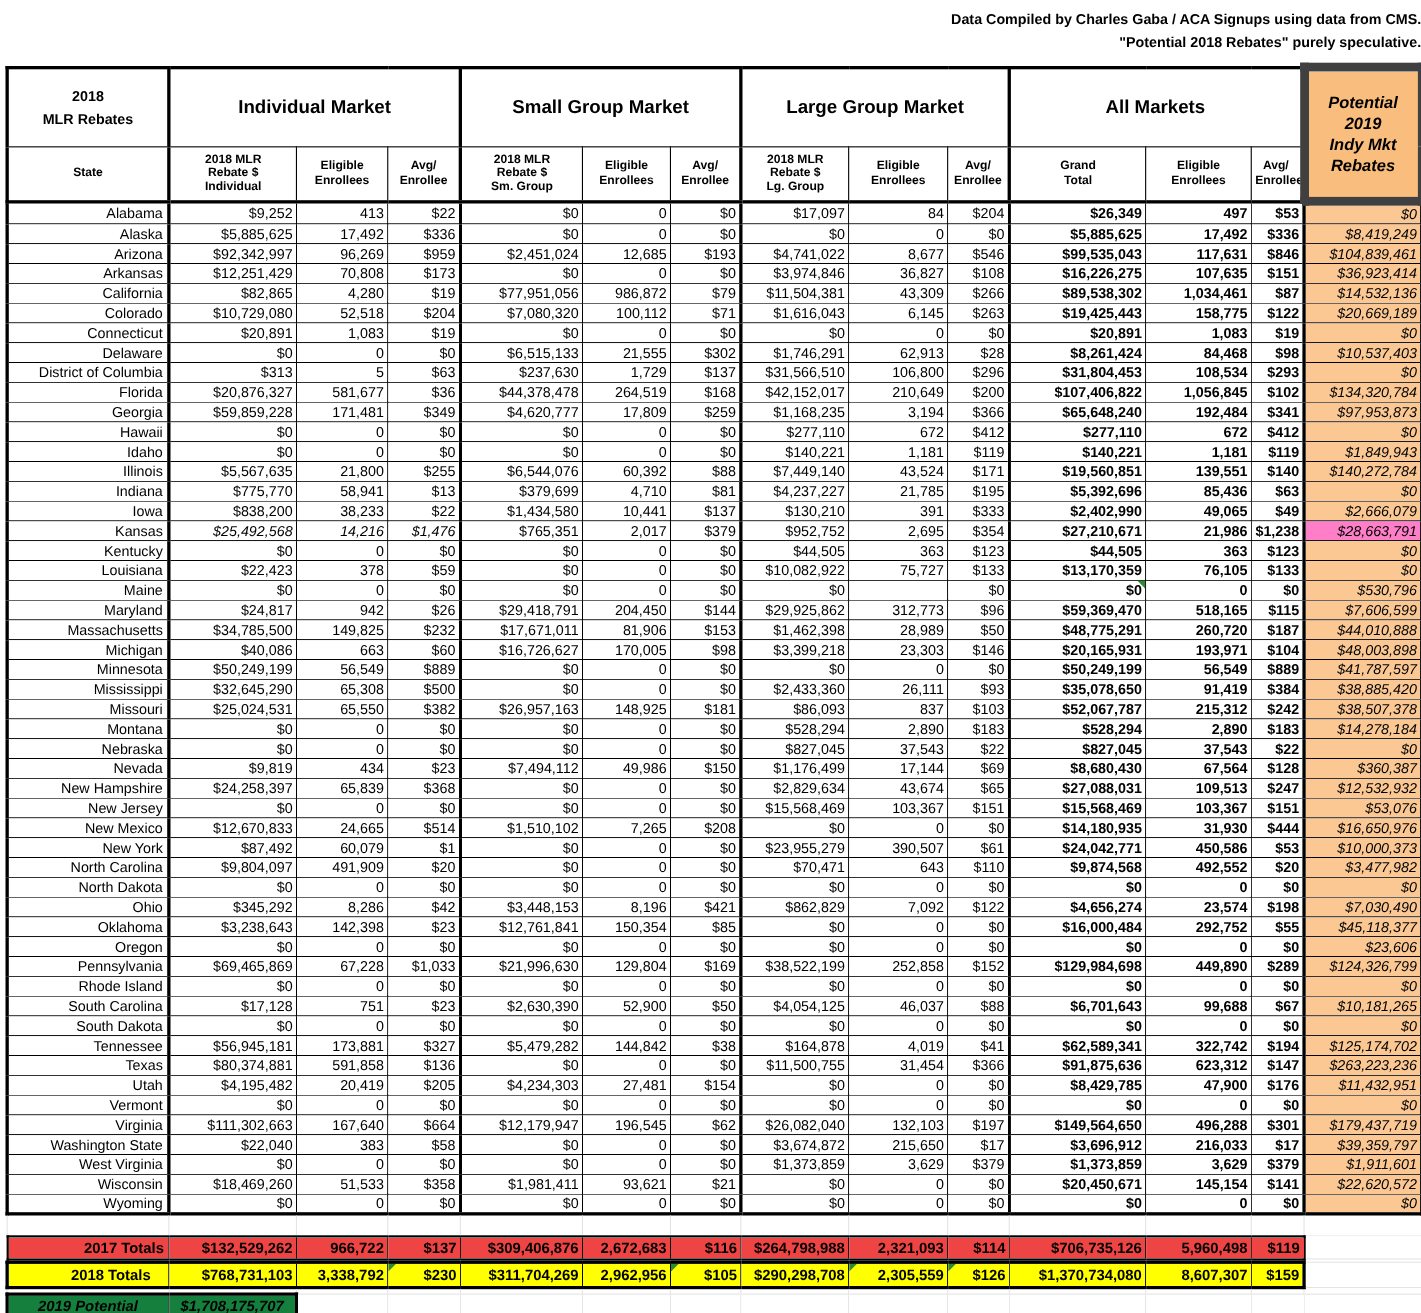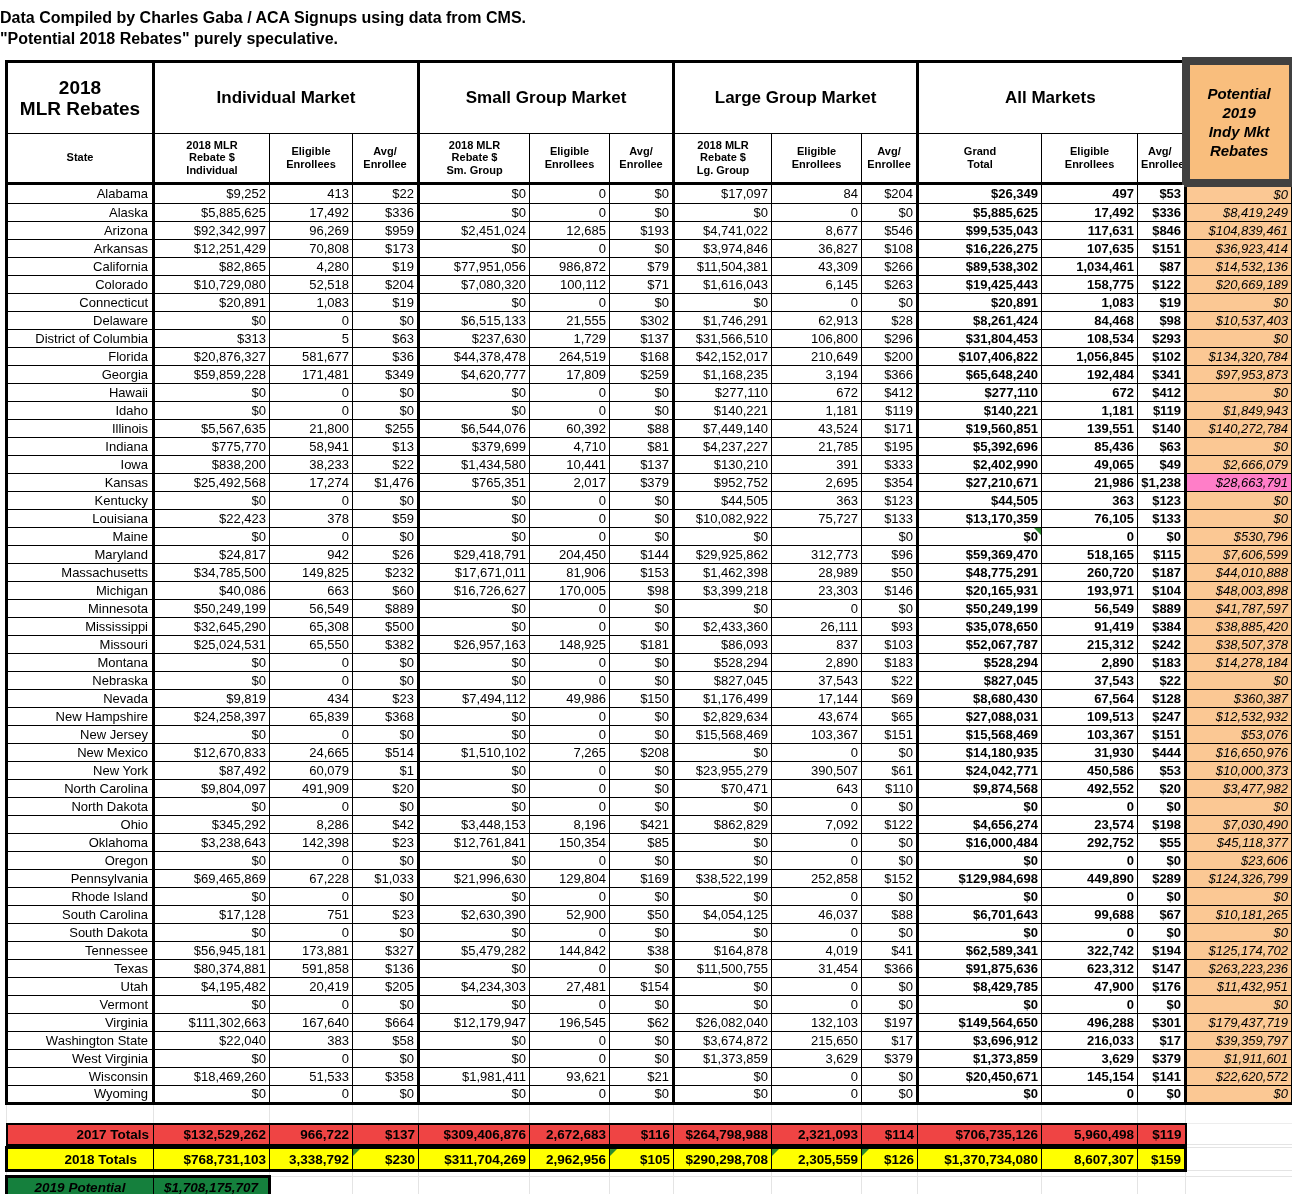--- a/index.html
+++ b/index.html
@@ -1,35 +1,35 @@
 <!DOCTYPE html>
 <html><head>
 <meta charset="utf-8">
 <style>
   html,body{margin:0;padding:0;background:#fff;}
   body{width:1292px;height:1194px;position:relative;font-family:"Liberation Sans",sans-serif;color:#000;overflow:hidden;}
-  .titlebox{position:absolute;top:7px;left:0;width:1292px;text-align:left;font-weight:bold;font-size:16px;line-height:21px;white-space:pre-line;}
+  .titlebox{position:absolute;top:7px;left:0;width:1292px;text-align:right;font-weight:bold;font-size:13px;line-height:21px;white-space:pre-line;}
   table{position:absolute;left:5px;top:57px;border-collapse:collapse;table-layout:fixed;width:1286px;}
   td,th{padding:0 3px;overflow:hidden;white-space:nowrap;box-sizing:border-box;}
   
   th{background:#fff;}
-  th.corner{font-size:19px;line-height:21px;font-weight:bold;white-space:pre-line;border:3px solid #000;border-bottom:1px solid #000;height:72px;}
+  th.corner{font-size:13px;line-height:21px;font-weight:bold;white-space:pre-line;border:3px solid #000;border-bottom:1px solid #000;height:72px;}
   th.group{font-size:17px;font-weight:bold;border:3px solid #000;border-bottom:1px solid #000;}
   th.pot{background:#F9BE7D;font-style:italic;font-size:15px;line-height:19px;font-weight:bold;white-space:pre-line;border:8px solid #404040;}
   th.sub{font-size:11px;line-height:12.5px;font-weight:bold;white-space:pre-line;height:50px;border:1px solid #000;border-bottom:3px solid #000;vertical-align:middle;}
   th.sub.gs{border-left:3px solid #000;}
   th.sub.state{border-left:3px solid #000;font-size:11px;}
   
   tr.data td{border:1px solid #000;height:18px;font-size:13px;line-height:16px;text-align:right;background:#fff;position:relative;}
   tr.data td.gs{border-left:3px solid #000;}
   tr.data td.c0{border-left:3px solid #000;padding-right:4px;}
   tr.data td.c10,tr.data td.c11,tr.data td.c12{font-weight:bold;}
   tr.data td.c13{background:#FBC894;font-style:italic;border-left:3px solid #000;border-right:3px solid #000;}
   tr.data.last td{border-bottom:3px solid #000;}
-  td.pink{background:#FF9FCC;}
+  td.pink{background:#FF9FCC;font-style:italic;}
   td.pink2{background:#FF7EC8 !important;}
   
   td.gc-tr:after{content:"";position:absolute;top:0;right:0;border-top:7px solid #2E8B2E;border-left:7px solid transparent;}
   td.gc-tl:before{content:"";position:absolute;top:0;left:0;border-top:7px solid #2E8B2E;border-right:7px solid transparent;}
   
   tr.sp td{border:none;border-right:1px solid #E4E4E4;background:#fff;}
   tr.sp td:first-child{border-left:1px solid #E4E4E4;}
   tr.sp.h20 td{height:20px;border-bottom:1px solid #EDEDED;}
   tr.sp.h3 td{height:3px;}
   tr.sp.h6 td{height:6px;}
@@ -366,21 +366,21 @@
         <td class="c8">391</td>
         <td class="c9">$333</td>
         <td class="c10 gs">$2,402,990</td>
         <td class="c11">49,065</td>
         <td class="c12">$49</td>
         <td class="c13">$2,666,079</td>
       </tr>
       <tr class="data">
         <td class="c0">Kansas</td>
         <td class="c1 gs pink">$25,492,568</td>
-        <td class="c2 pink">17,274</td>
+        <td class="c2 pink">14,216</td>
         <td class="c3 pink">$1,476</td>
         <td class="c4 gs">$765,351</td>
         <td class="c5">2,017</td>
         <td class="c6">$379</td>
         <td class="c7 gs">$952,752</td>
         <td class="c8">2,695</td>
         <td class="c9">$354</td>
         <td class="c10 gs">$27,210,671</td>
         <td class="c11">21,986</td>
         <td class="c12">$1,238</td>

